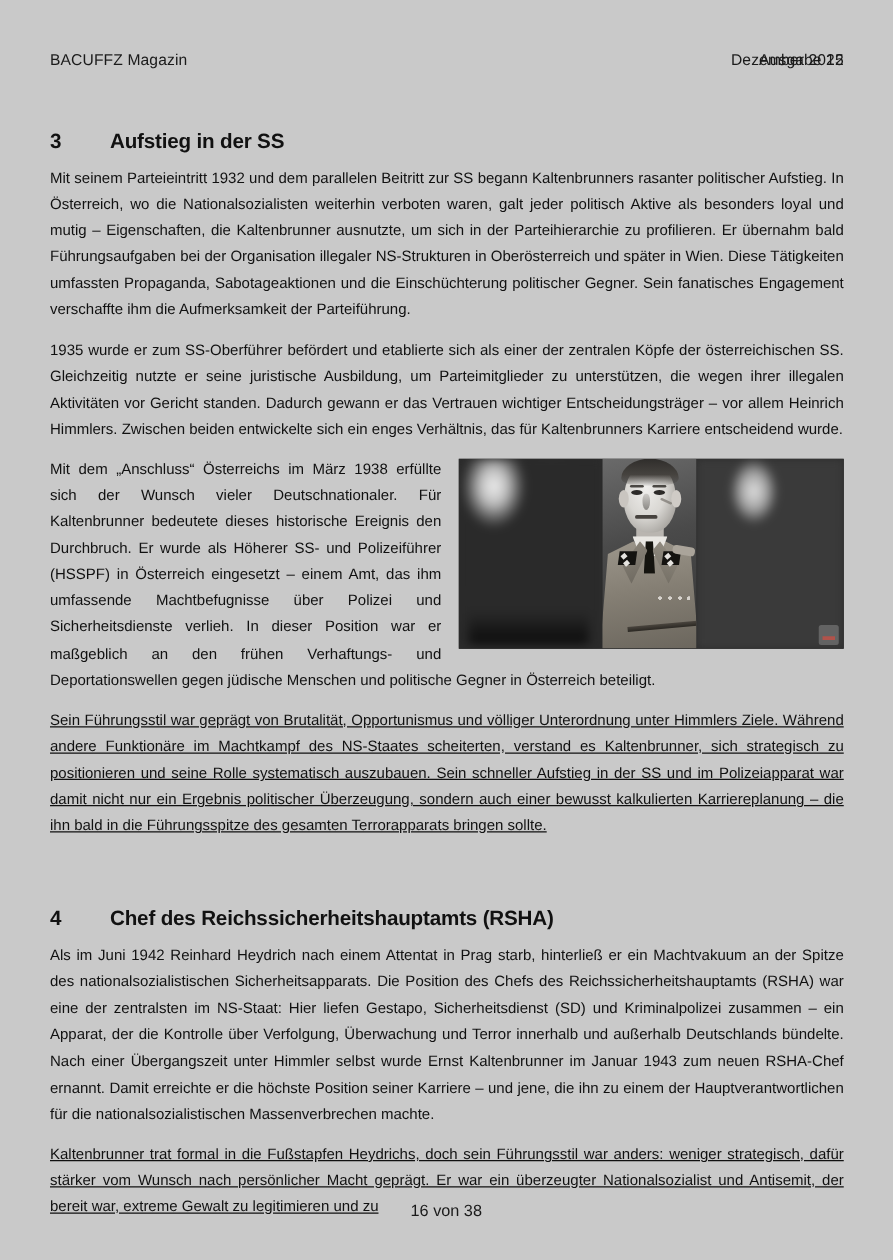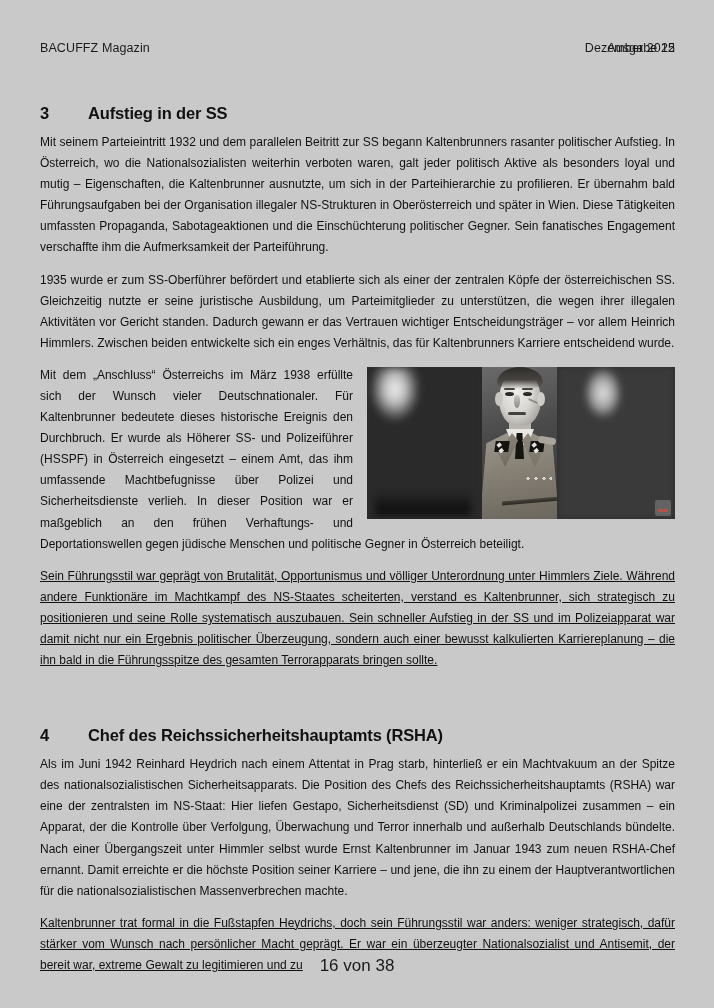--- a/index.html
+++ b/index.html
@@ -301,21 +301,21 @@
     background: rgba(190,80,70,0.85);
   }
 
   
   .page-footer {
     position: absolute;
     left: 0;
     right: 0;
     bottom: 32px;
     text-align: center;
-    font-size: 17px;
+    font-size: 13px;
     color: #1a1a1a;
   }
 </style>
 </head>
 <body>
 
 <div class="page">
   <div class="content">
 
     <div class="running-header">

